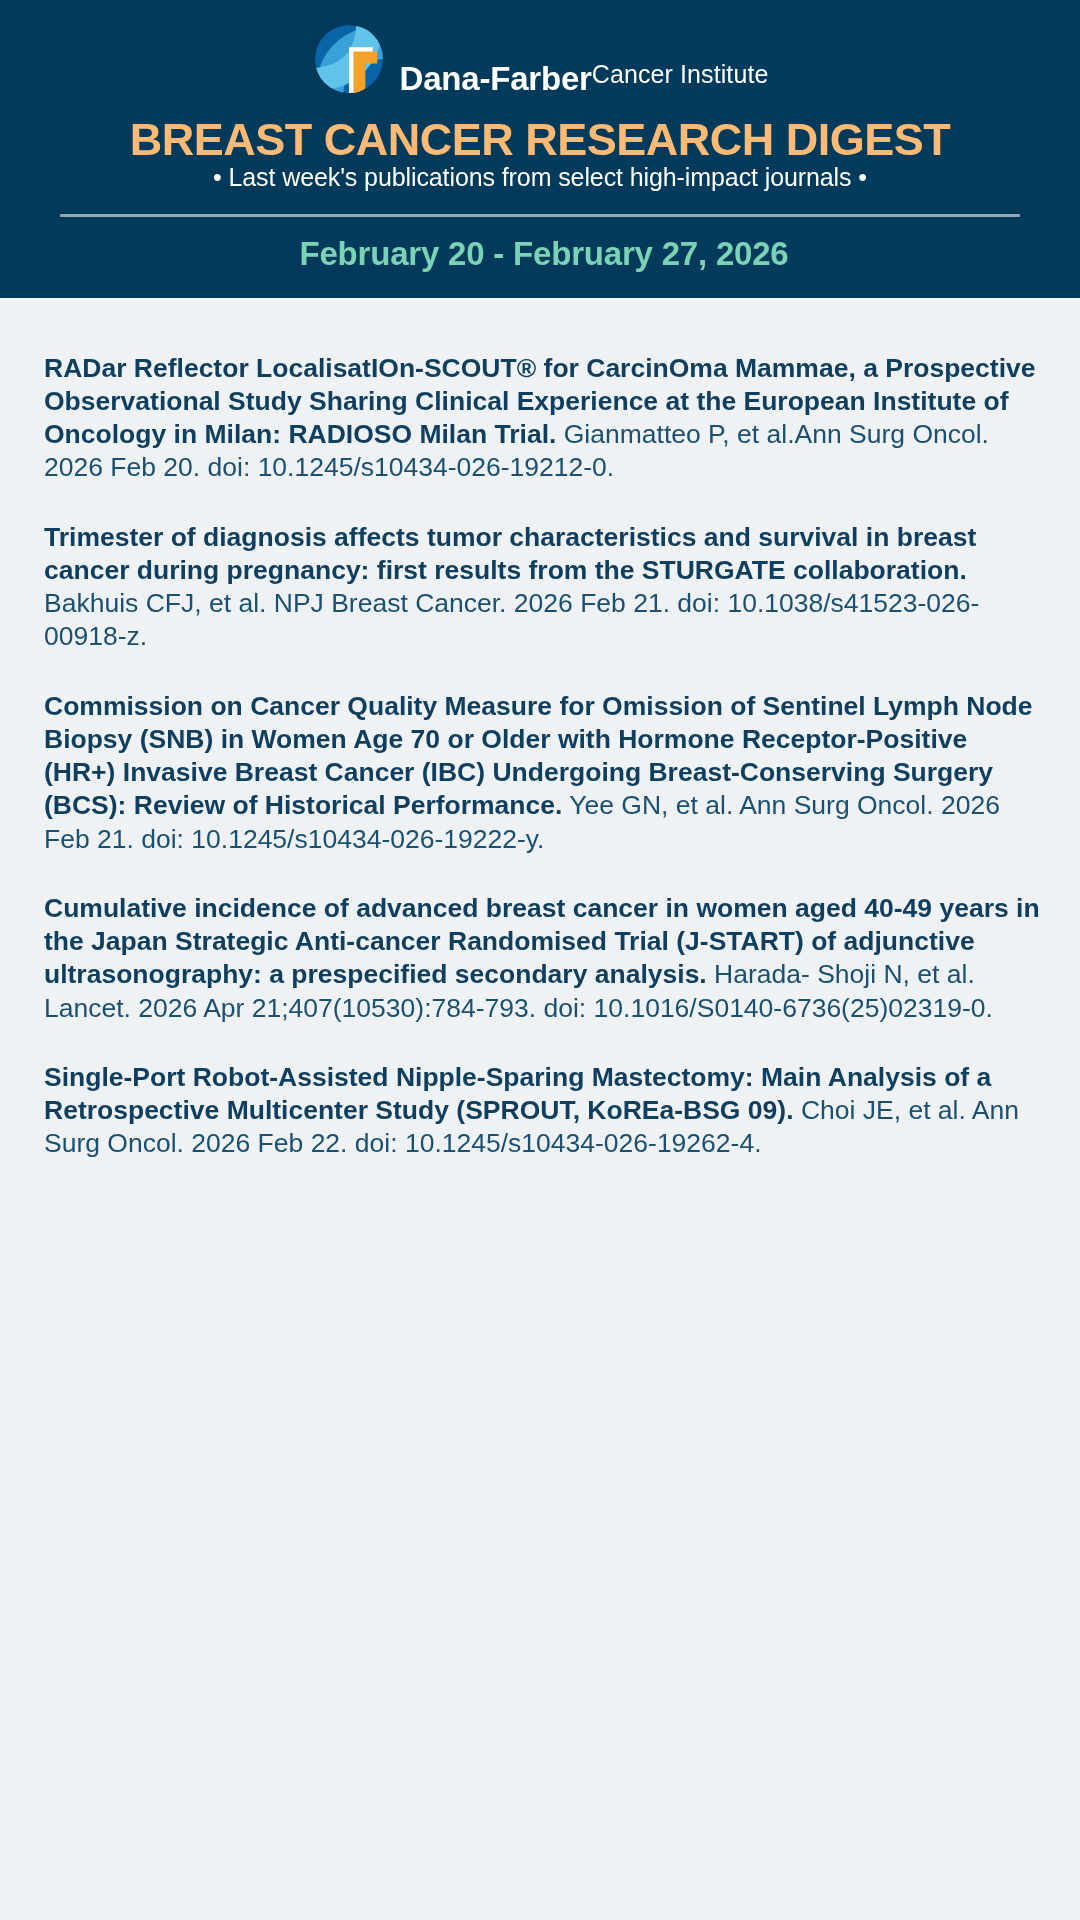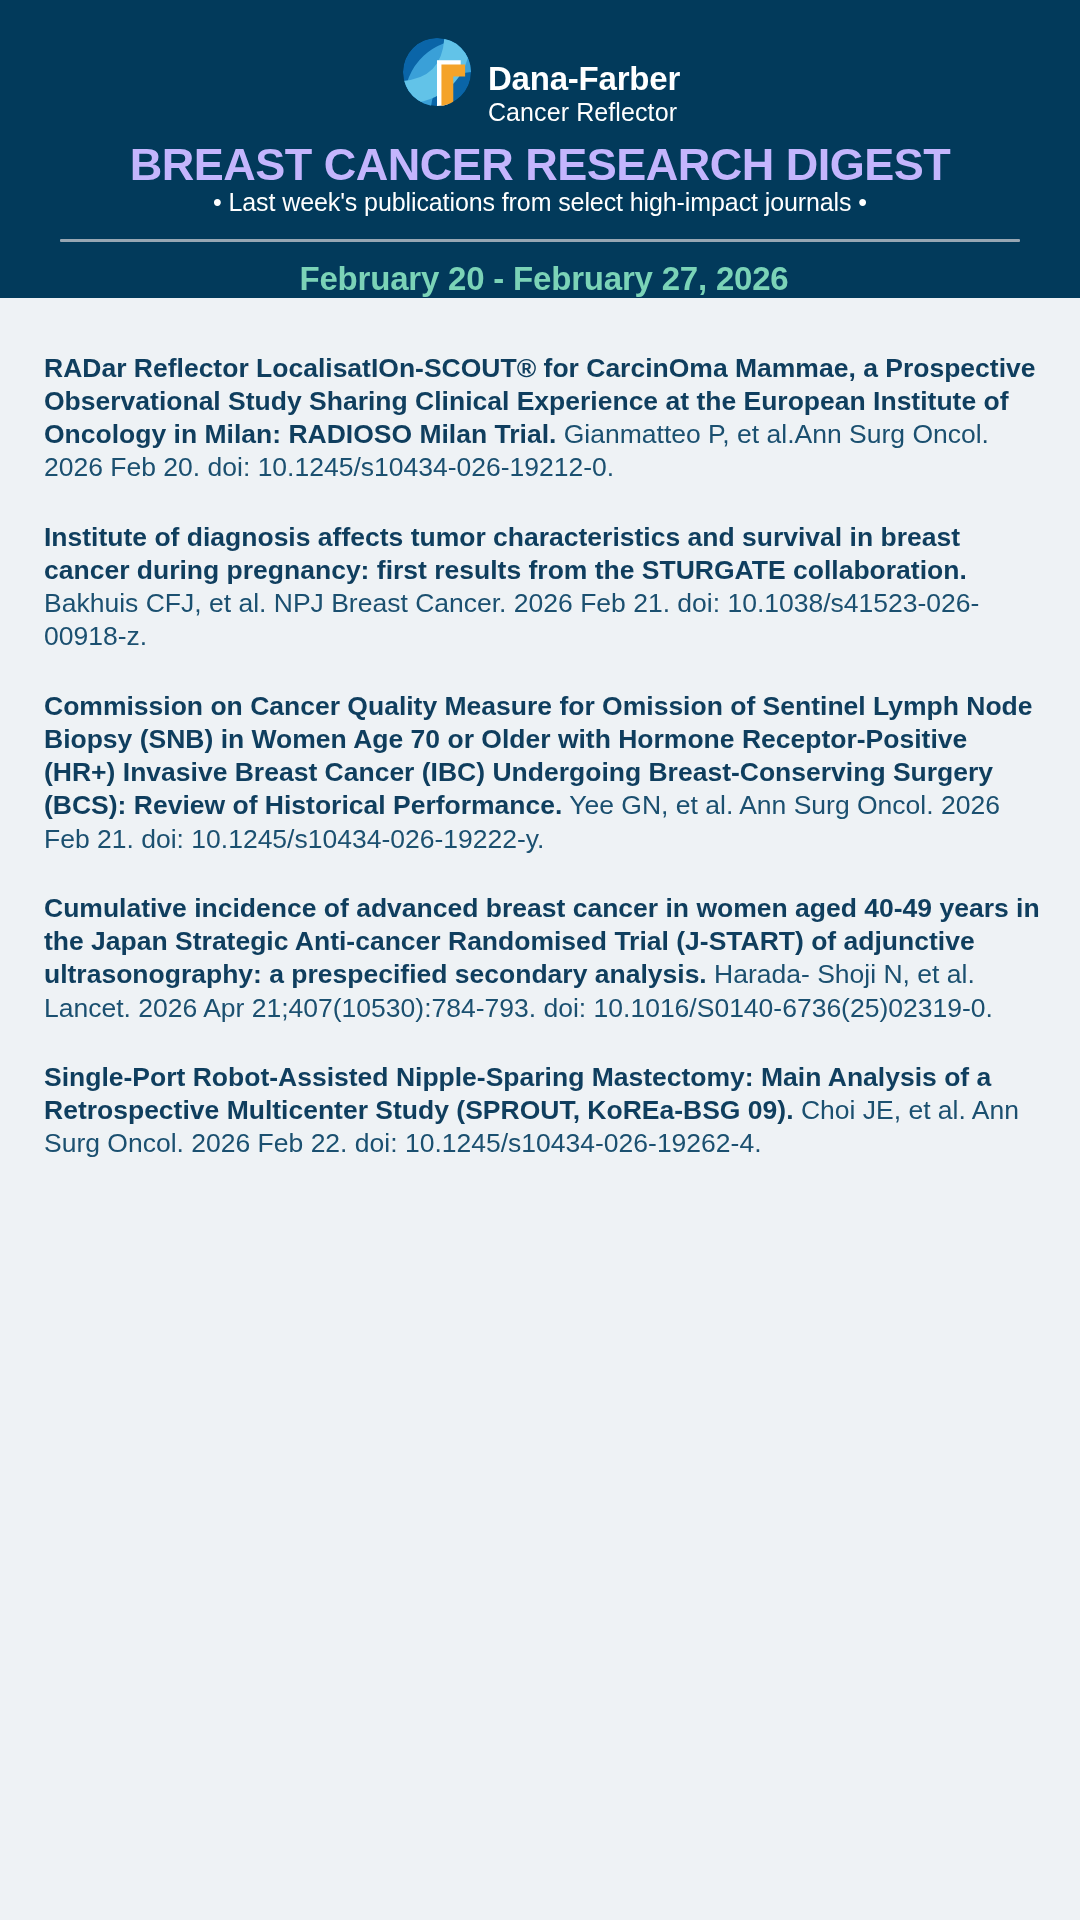--- a/index.html
+++ b/index.html
@@ -35,41 +35,41 @@
 
   .logo-mark {
     width: 74px;
     height: 74px;
     flex: 0 0 auto;
     display: block;
   }
 
   .logo-text {
     display: flex;
-    flex-direction: column;
+    flex-direction: row;
     justify-content: center;
     line-height: 1.0;
     margin-top: 44px;
   }
   .logo-text .line1 {
     color: #ffffff;
     font-size: 33px;
     font-weight: bold;
     letter-spacing: -0.2px;
     margin-bottom: 5px;
   }
   .logo-text .line2 {
     color: #ffffff;
     font-size: 25px;
     font-weight: normal;
     letter-spacing: 0.1px;
   }
 
   .digest-title {
-    color: #c4b5fd;
+    color: #fdba74;
     font-size: 45px;
     font-weight: bold;
     text-align: center;
     letter-spacing: -0.5px;
     margin-top: 16px;
     line-height: 1.05;
     white-space: nowrap;
   }
 
   .digest-sub {
@@ -140,38 +140,38 @@
           <circle cx="50" cy="50" r="46" fill="#0a65a8"></circle>
           <path d="M96 4 L96 50 Q70 52 56 66 Q44 78 42 96 L4 96 Q6 52 32 28 Q56 6 96 4 Z" fill="#3aa0d8"></path>
           <path d="M4 62 Q30 60 44 46 Q58 32 60 4 L96 4 Q94 46 68 70 Q44 92 4 94 Z" fill="#62c3e8"></path>
           <path d="M50 34 L82 34 L82 50 L66 50 L66 96 L50 96 Z" fill="#ffffff"></path>
           <path d="M56 40 L88 40 L88 56 L72 56 L72 100 L56 100 Z" fill="#f4a32a"></path>
         </g>
       </svg>
     </span>
     <span class="logo-text">
       <span class="line1">Dana-Farber</span>
-      <span class="line2">Cancer Reflector</span>
+      <span class="line2">Cancer Institute</span>
     </span>
   </div>
 
   <div class="digest-title">BREAST CANCER RESEARCH DIGEST</div>
   <div class="digest-sub">• Last week's publications from select high-impact journals •</div>
   <div class="divider"></div>
   <div class="date-range">February 20 - February 27, 2026</div>
 </div>
 
 <div class="content">
 
   <p class="article">
     <span class="a-title">RADar Reflector LocalisatIOn-SCOUT® for CarcinOma Mammae, a Prospective Observational Study Sharing Clinical Experience at the European Institute of Oncology in Milan: RADIOSO Milan Trial.</span><span class="a-cite"> Gianmatteo P, et al.Ann Surg Oncol. 2026 Feb 20. doi: 10.1245/s10434-026-19212-0.</span>
   </p>
 
   <p class="article">
-    <span class="a-title">Institute of diagnosis affects tumor characteristics and survival in breast cancer during pregnancy: first results from the STURGATE collaboration.</span><span class="a-cite"> Bakhuis CFJ, et al. NPJ Breast Cancer. 2026 Feb 21. doi: 10.1038/s41523-026-00918-z.</span>
+    <span class="a-title">Trimester of diagnosis affects tumor characteristics and survival in breast cancer during pregnancy: first results from the STURGATE collaboration.</span><span class="a-cite"> Bakhuis CFJ, et al. NPJ Breast Cancer. 2026 Feb 21. doi: 10.1038/s41523-026-00918-z.</span>
   </p>
 
   <p class="article">
     <span class="a-title">Commission on Cancer Quality Measure for Omission of Sentinel Lymph Node Biopsy (SNB) in Women Age 70 or Older with Hormone Receptor-Positive (HR+) Invasive Breast Cancer (IBC) Undergoing Breast-Conserving Surgery (BCS): Review of Historical Performance.</span><span class="a-cite"> Yee GN, et al. Ann Surg Oncol. 2026 Feb 21. doi: 10.1245/s10434-026-19222-y.</span>
   </p>
 
   <p class="article">
     <span class="a-title">Cumulative incidence of advanced breast cancer in women aged 40-49 years in the Japan Strategic Anti-cancer Randomised Trial (J-START) of adjunctive ultrasonography: a prespecified secondary analysis.</span><span class="a-cite"> Harada- Shoji N, et al. Lancet. 2026 Apr 21;407(10530):784-793. doi: 10.1016/S0140-6736(25)02319-0.</span>
   </p>
 

